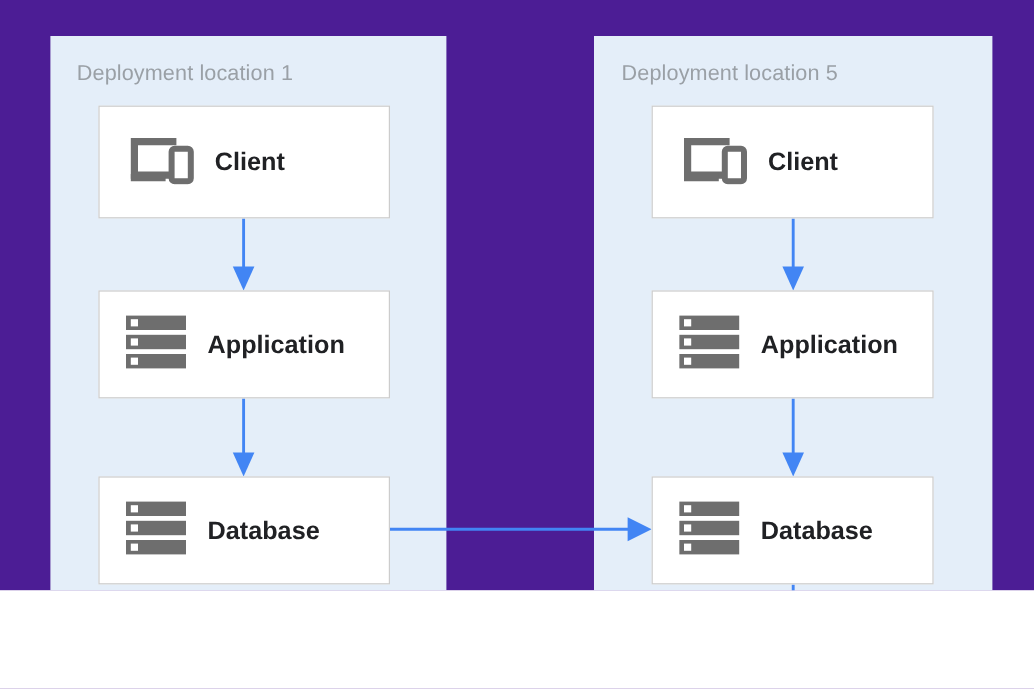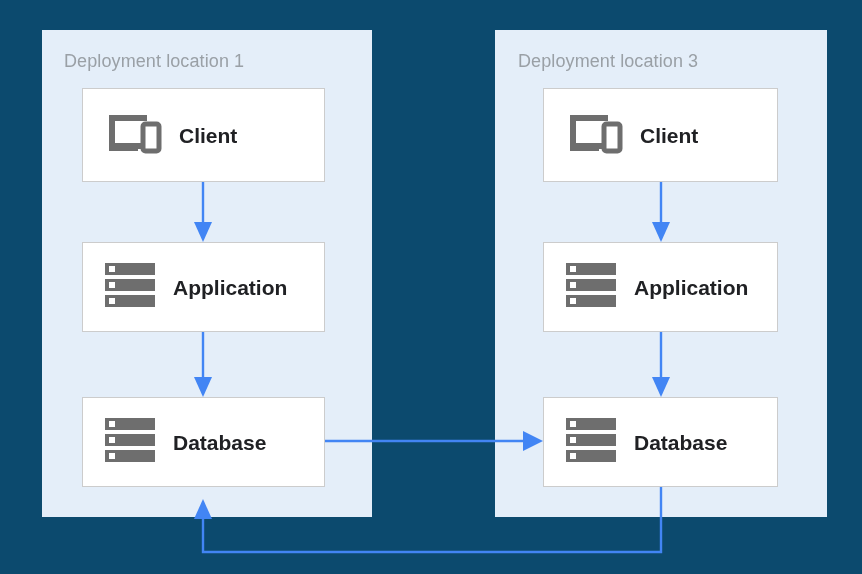--- a/index.html
+++ b/index.html
@@ -7,22 +7,22 @@
     margin: 0;
     padding: 0;
     background: #ffffff;
   }
   body {
     font-family: "Liberation Sans", "DejaVu Sans", sans-serif;
   }
   #canvas {
     position: relative;
     width: 862px;
-    height: 574px;
-    background: #0c4a6e;
+    height: 492px;
+    background: #4c1d95;
     overflow: hidden;
     text-align: right;
   }
   .zone {
     position: absolute;
     background: #e4eef9;
   }
   .zone-label {
     position: absolute;
     color: #9aa0a6;
@@ -63,21 +63,21 @@
 </style>
 </head>
 <body>
 
 <div id="canvas">
 
   <div class="zone" style="left:42px; top:30px; width:330px; height:487px;"></div>
   <div class="zone" style="left:495px; top:30px; width:332px; height:487px;"></div>
 
   <div class="zone-label" style="left:64px; top:50px;">Deployment location 1</div>
-  <div class="zone-label" style="left:518px; top:50px;">Deployment location 3</div>
+  <div class="zone-label" style="left:518px; top:50px;">Deployment location 5</div>
 
   <svg class="edges" viewBox="0 0 862 574" xmlns="http://www.w3.org/2000/svg">
 
     <g>
       <line x1="203" y1="182" x2="203" y2="230" stroke="#4285f4" stroke-width="2.4"></line>
       <polygon points="203,242 194,222 212,222" fill="#4285f4"></polygon>
     </g>
 
     <g>
       <line x1="203" y1="332" x2="203" y2="385" stroke="#4285f4" stroke-width="2.4"></line>

